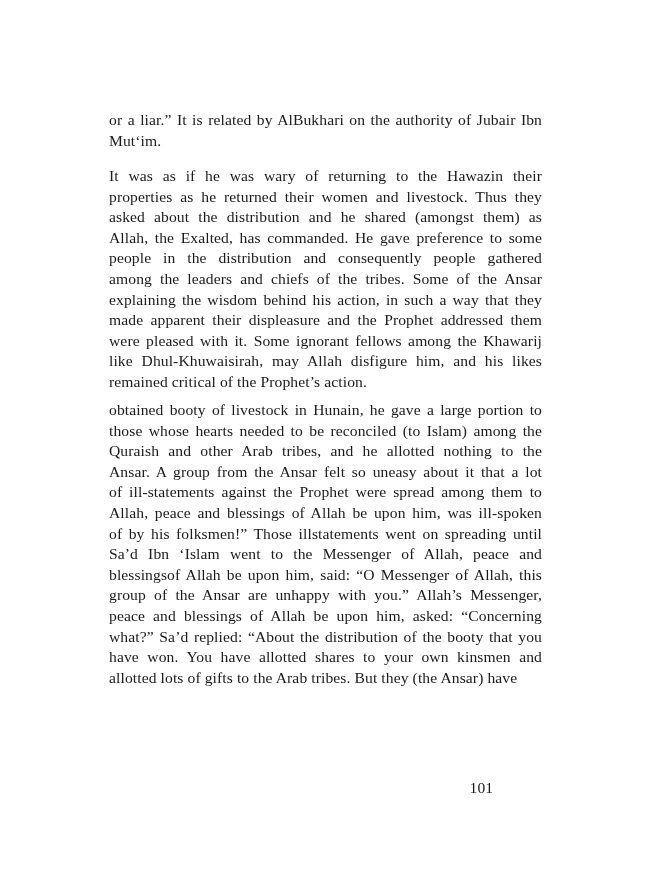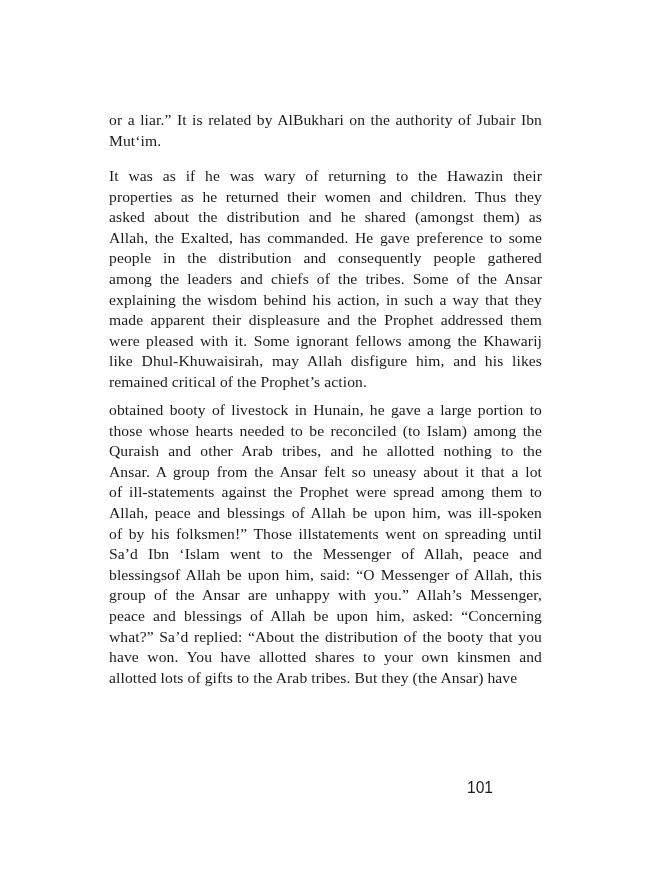--- a/index.html
+++ b/index.html
@@ -14,35 +14,35 @@
     text-align: justify; letter-spacing: 0.1px;
   }
   .p { margin: 0; }
   #p1 { top: 110px; }
   #p2 { top: 166px; }
   #p3 { top: 400px; }
   .line { display: block; text-align: justify; text-align-last: justify; white-space: nowrap; }
   .line.last { text-align-last: left; }
   .page-number {
     position: absolute; top: 779px; right: 112px;
-    font-family: Liberation Sans, sans-serif;
+    font-family: Liberation Serif, serif;
     font-size: 15.6px; color: #1a1a1a;
   }
 </style>
 </head>
 <body>
 
 <div class="page">
   <div class="text-block p" id="p1">
       <span class="line">or a liar.” It is related by AlBukhari on the authority of Jubair Ibn</span>
       <span class="line last">Mut‘im.</span>
     </div>
   <div class="text-block p" id="p2">
       <span class="line">It was as if he was wary of returning to the Hawazin their</span>
-      <span class="line">properties as he returned their women and children. Thus they</span>
+      <span class="line">properties as he returned their women and livestock. Thus they</span>
       <span class="line">asked about the distribution and he shared (amongst them) as</span>
       <span class="line">Allah, the Exalted, has commanded. He gave preference to some</span>
       <span class="line">people in the distribution and consequently people gathered</span>
       <span class="line">among the leaders and chiefs of the tribes. Some of the Ansar</span>
       <span class="line">explaining the wisdom behind his action, in such a way that they</span>
       <span class="line">made apparent their displeasure and the Prophet addressed them</span>
       <span class="line">were pleased with it. Some ignorant fellows among the Khawarij</span>
       <span class="line">like Dhul-Khuwaisirah, may Allah disfigure him, and his likes</span>
       <span class="line last">remained critical of the Prophet’s action.</span>
     </div>

